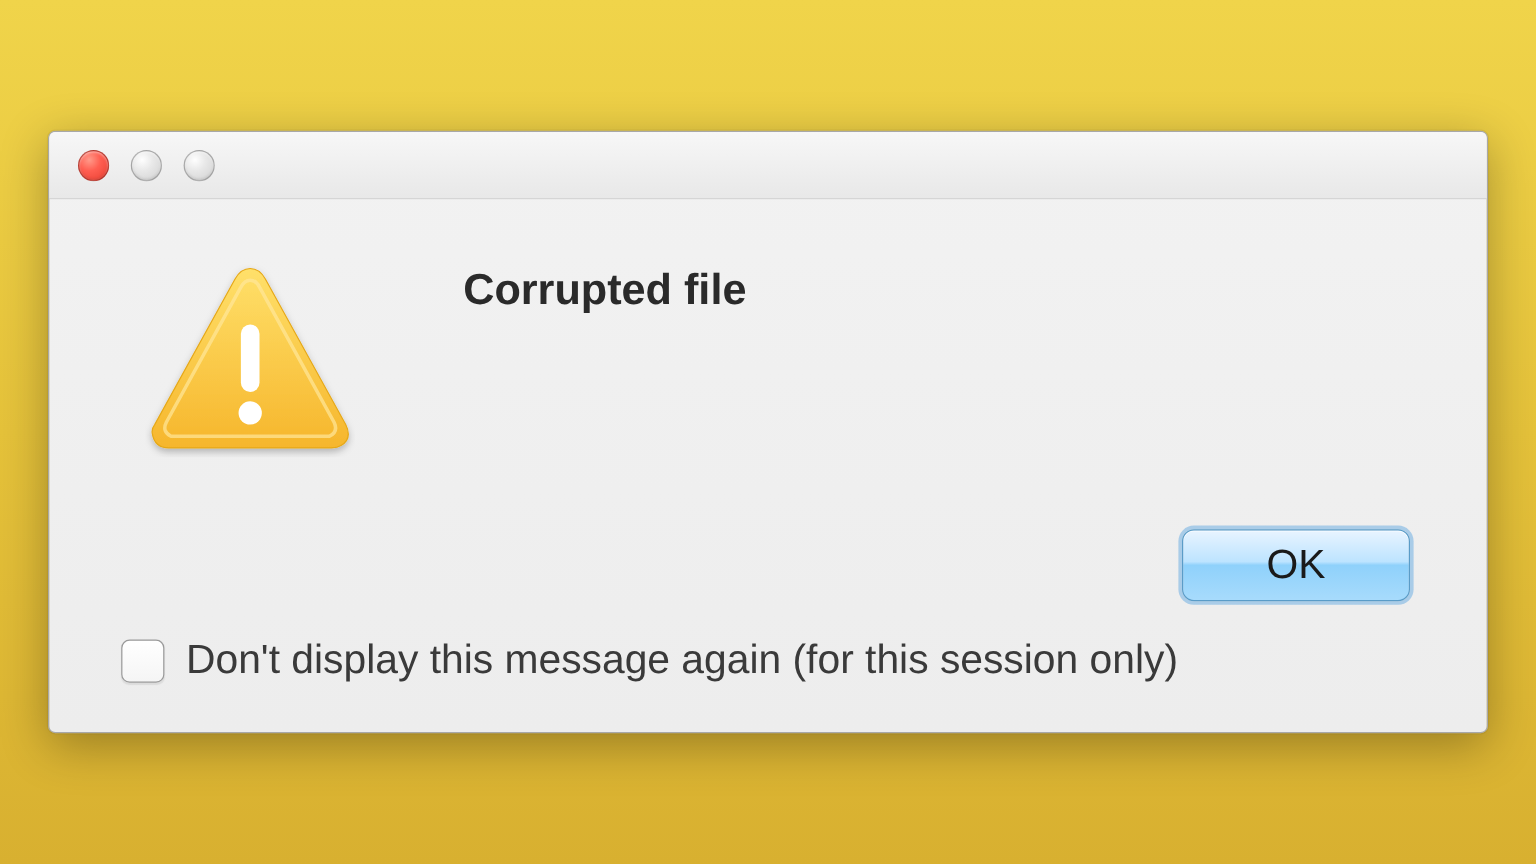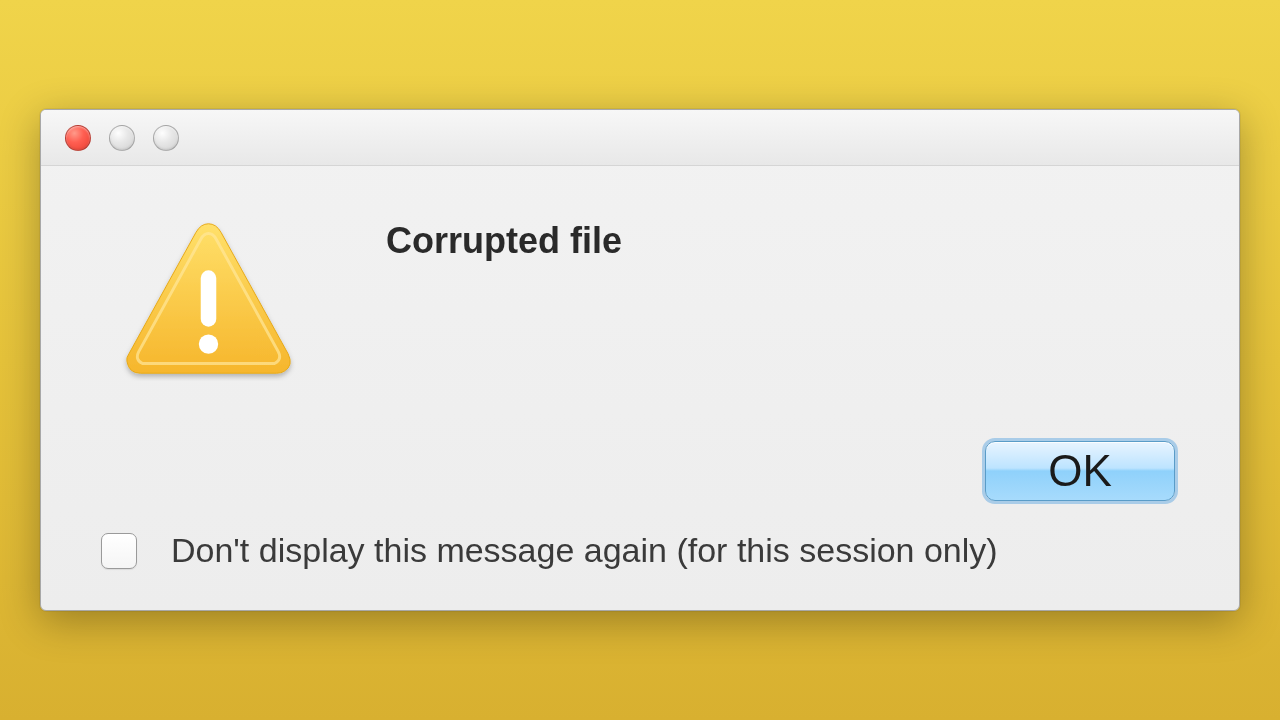--- a/index.html
+++ b/index.html
@@ -77,33 +77,33 @@
     }
     .button-row {
       display: flex;
       justify-content: flex-end;
       margin-bottom: 30px;
       padding-right: 4px;
     }
     .ok-button {
       min-width: 190px;
       height: 60px;
-      font-size: 44px;
+      font-size: 34px;
       color: #1a1a1a;
       background: linear-gradient(to bottom, #e8f4ff 0%, #bde4ff 45%, #8fd1fb 50%, #a7dbfc 100%);
       border: 1px solid #5a9cc8;
       border-radius: 10px;
       box-shadow: 0 0 0 3px rgba(100,170,225,0.5), inset 0 1px 0 rgba(255,255,255,0.8);
       cursor: pointer;
       font-family: inherit;
     }
     .checkbox-row {
       display: flex;
       align-items: center;
-      gap: 34px;
+      gap: 18px;
       padding-bottom: 10px;
     }
     .checkbox-box {
       width: 36px;
       height: 36px;
       border: 1px solid #9a9a9a;
       border-radius: 7px;
       background: linear-gradient(to bottom, #ffffff 0%, #f5f5f5 100%);
       box-shadow: inset 0 1px 0 rgba(255,255,255,0.9), 0 1px 1px rgba(0,0,0,0.08);
       cursor: pointer;

